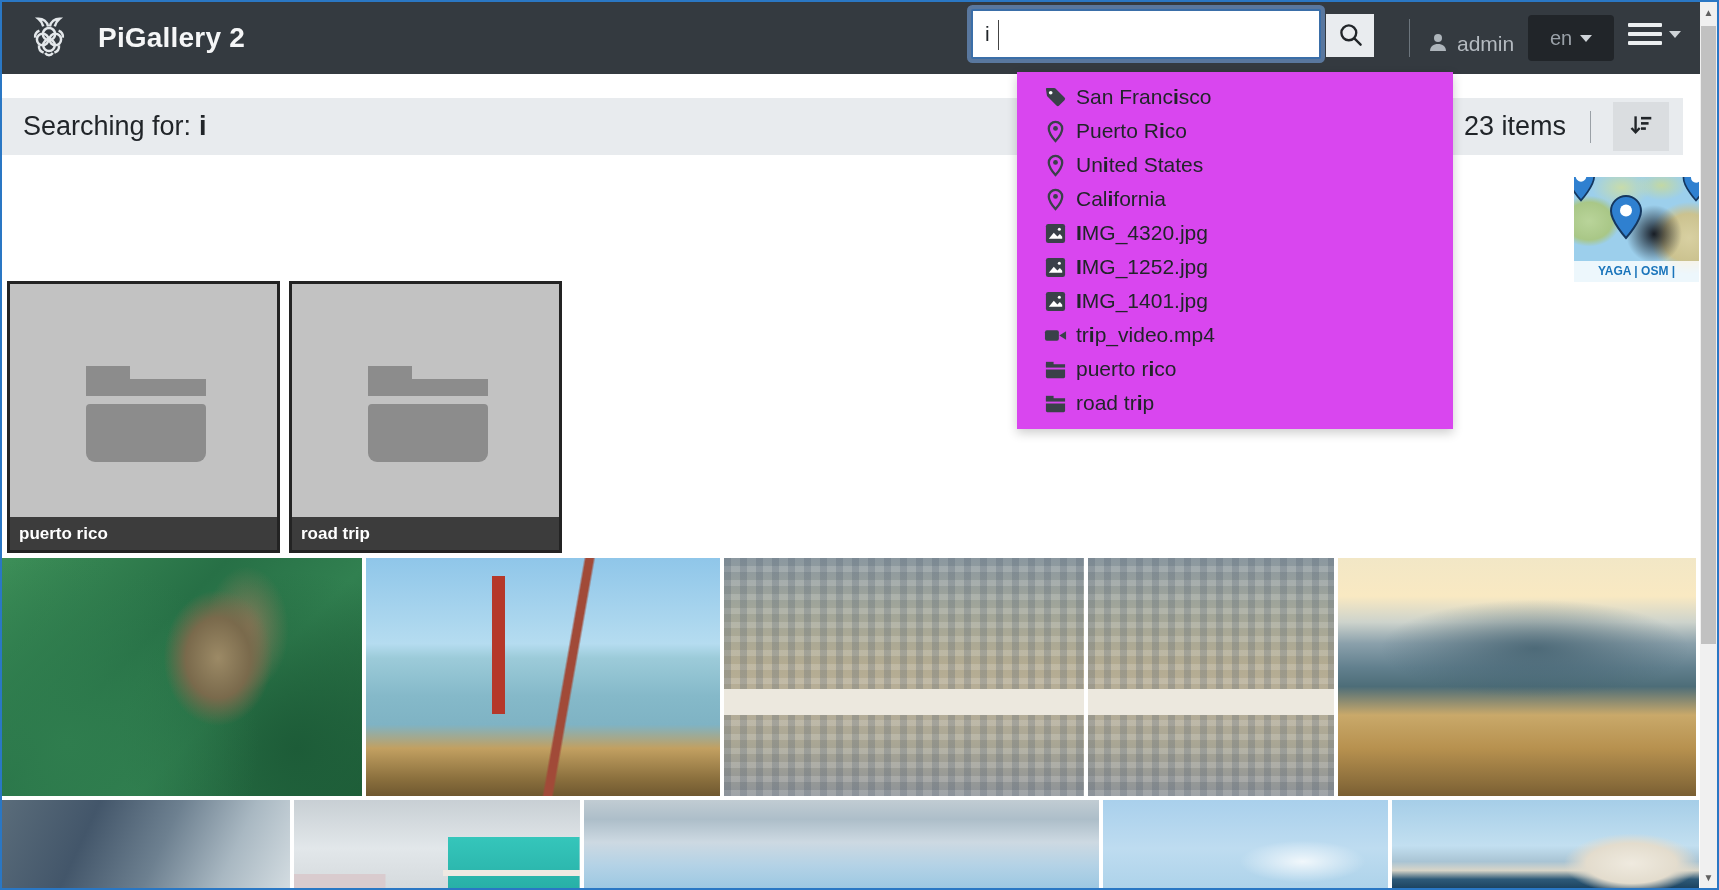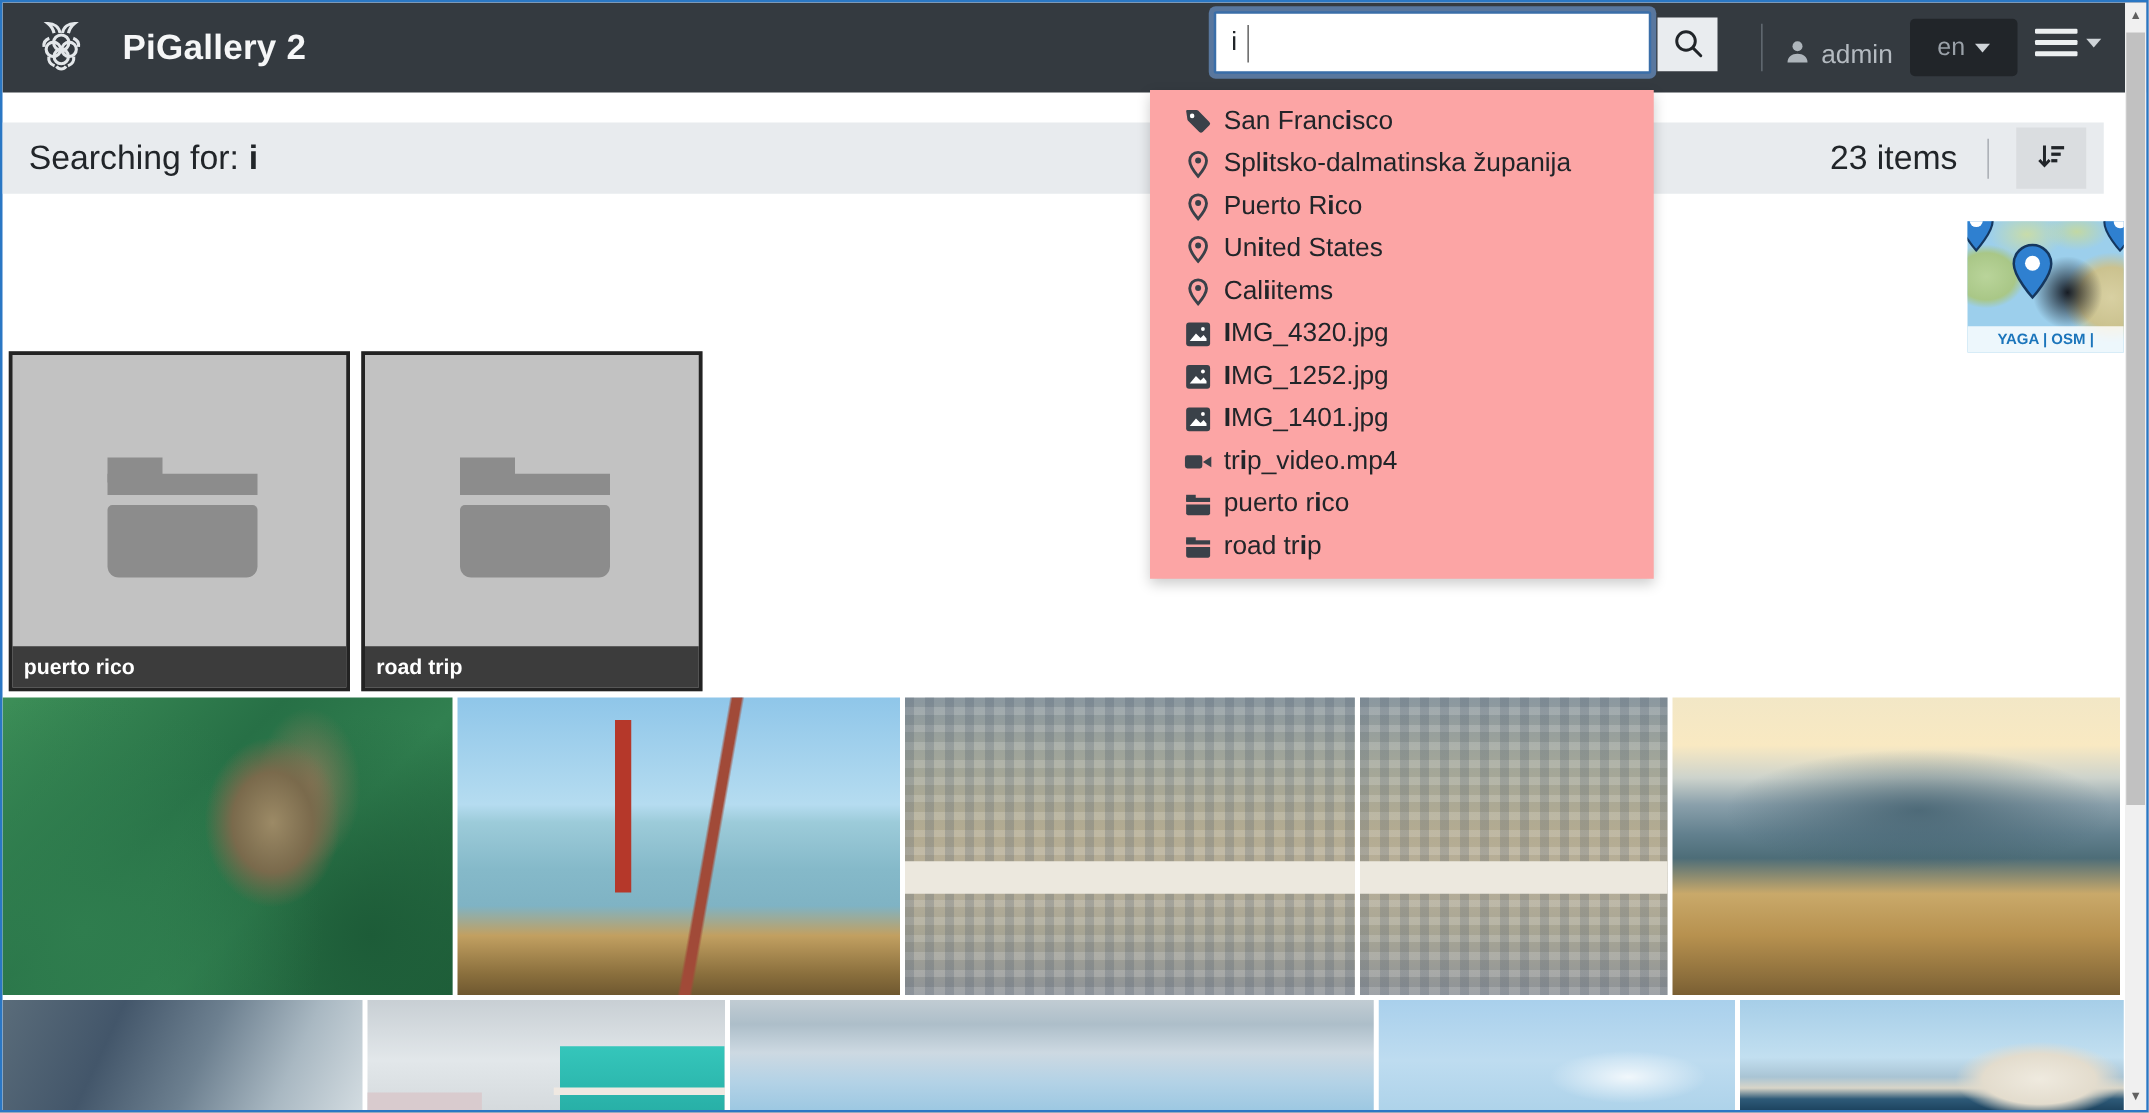--- a/index.html
+++ b/index.html
@@ -33,21 +33,21 @@
 
   .lang-box{ position:absolute; left:1526px; top:13px; width:86px; height:46px; background:#212529; border-radius:4px;
     display:flex; align-items:center; justify-content:center; gap:8px; color:#9aa1a8; font-size:20px; cursor:pointer; }
   .caret-down{ width:0; height:0; border-left:6px solid transparent; border-right:6px solid transparent; border-top:7px solid #cfd4d8; }
 
   .burger{ position:absolute; left:1626px; top:21px; display:flex; align-items:center; gap:7px; cursor:pointer; }
   .burger-bars{ display:flex; flex-direction:column; gap:5px; }
   .burger-bars span{ display:block; width:34px; height:4px; background:#eceff1; border-radius:1px; }
 
   
-  .dropdown{ position:absolute; left:918px; top:70px; width:403px; background:#fca5a5; z-index:40;
+  .dropdown{ position:absolute; left:1015px; top:70px; width:436px; background:#d946ef; z-index:40;
     padding:8px 0 9px; box-shadow:0 4px 10px rgba(0,0,0,.2); list-style:none; }
   .sugg{ display:flex; align-items:center; height:34px; padding:0 8px 0 26px; gap:9px;
     font-size:21px; color:#212529; cursor:pointer; white-space:nowrap; }
   .sugg .s-icon{ width:24px; height:24px; display:flex; align-items:center; justify-content:center; flex:0 0 24px; }
   .sugg b{ font-weight:700; }
 
   
   .status-bar{ position:absolute; left:0; top:96px; width:1681px; height:57px; background:#e8ebee;
     display:flex; align-items:center; padding:0 14px 0 21px; font-size:27px; color:#212529; z-index:10; }
   .status-bar .spacer{ flex:1; }
@@ -204,59 +204,50 @@
           <svg width="23" height="23" viewBox="0 0 24 24">
             <path d="M2 3a1 1 0 0 1 1-1h7.6a2 2 0 0 1 1.4.6l9.4 9.4a2 2 0 0 1 0 2.8l-5.6 5.6a2 2 0 0 1-2.8 0L3.6 11A2 2 0 0 1 3 9.6z" fill="#3a4149"></path>
             <circle cx="7" cy="7" r="1.9" fill="#fff"></circle>
           </svg>
         </span>
       <span class="s-label"><span class="pre">San Franc</span><b class="match">i</b><span class="post">sco</span></span>
     </li>
 
 
 
+
+
     <li class="sugg">
       <span class="s-icon">
           <svg width="23" height="23" viewBox="0 0 24 24">
             <path d="M12 2a7 7 0 0 0-7 7c0 4.8 7 13 7 13s7-8.2 7-13a7 7 0 0 0-7-7z" fill="none" stroke="#3a4149" stroke-width="2.4"></path>
             <circle cx="12" cy="8.8" r="2.5" fill="#3a4149"></circle>
           </svg>
         </span>
-      <span class="s-label"><span class="pre">Spl</span><b class="match">i</b><span class="post">tsko-dalmatinska županija</span></span>
-    </li>
-
+      <span class="s-label"><span class="pre">Puerto R</span><b class="match">i</b><span class="post">co</span></span>
+    </li>
 
     <li class="sugg">
       <span class="s-icon">
           <svg width="23" height="23" viewBox="0 0 24 24">
             <path d="M12 2a7 7 0 0 0-7 7c0 4.8 7 13 7 13s7-8.2 7-13a7 7 0 0 0-7-7z" fill="none" stroke="#3a4149" stroke-width="2.4"></path>
             <circle cx="12" cy="8.8" r="2.5" fill="#3a4149"></circle>
           </svg>
         </span>
-      <span class="s-label"><span class="pre">Puerto R</span><b class="match">i</b><span class="post">co</span></span>
+      <span class="s-label"><span class="pre">Un</span><b class="match">i</b><span class="post">ted States</span></span>
     </li>
 
     <li class="sugg">
       <span class="s-icon">
           <svg width="23" height="23" viewBox="0 0 24 24">
             <path d="M12 2a7 7 0 0 0-7 7c0 4.8 7 13 7 13s7-8.2 7-13a7 7 0 0 0-7-7z" fill="none" stroke="#3a4149" stroke-width="2.4"></path>
             <circle cx="12" cy="8.8" r="2.5" fill="#3a4149"></circle>
           </svg>
         </span>
-      <span class="s-label"><span class="pre">Un</span><b class="match">i</b><span class="post">ted States</span></span>
-    </li>
-
-    <li class="sugg">
-      <span class="s-icon">
-          <svg width="23" height="23" viewBox="0 0 24 24">
-            <path d="M12 2a7 7 0 0 0-7 7c0 4.8 7 13 7 13s7-8.2 7-13a7 7 0 0 0-7-7z" fill="none" stroke="#3a4149" stroke-width="2.4"></path>
-            <circle cx="12" cy="8.8" r="2.5" fill="#3a4149"></circle>
-          </svg>
-        </span>
-      <span class="s-label"><span class="pre">Cal</span><b class="match">i</b><span class="post">items</span></span>
+      <span class="s-label"><span class="pre">Cal</span><b class="match">i</b><span class="post">fornia</span></span>
     </li>
 
 
 
     <li class="sugg">
       <span class="s-icon">
           <svg width="23" height="23" viewBox="0 0 24 24">
             <rect x="2" y="2" width="20" height="20" rx="2.5" fill="#3a4149"></rect>
             <path d="M5 17.5l5.2-6.2 3.8 3.8 2.6-2.6 2.4 3v2z" fill="#fff"></path>
             <circle cx="16" cy="7.5" r="1.6" fill="#fff"></circle>

